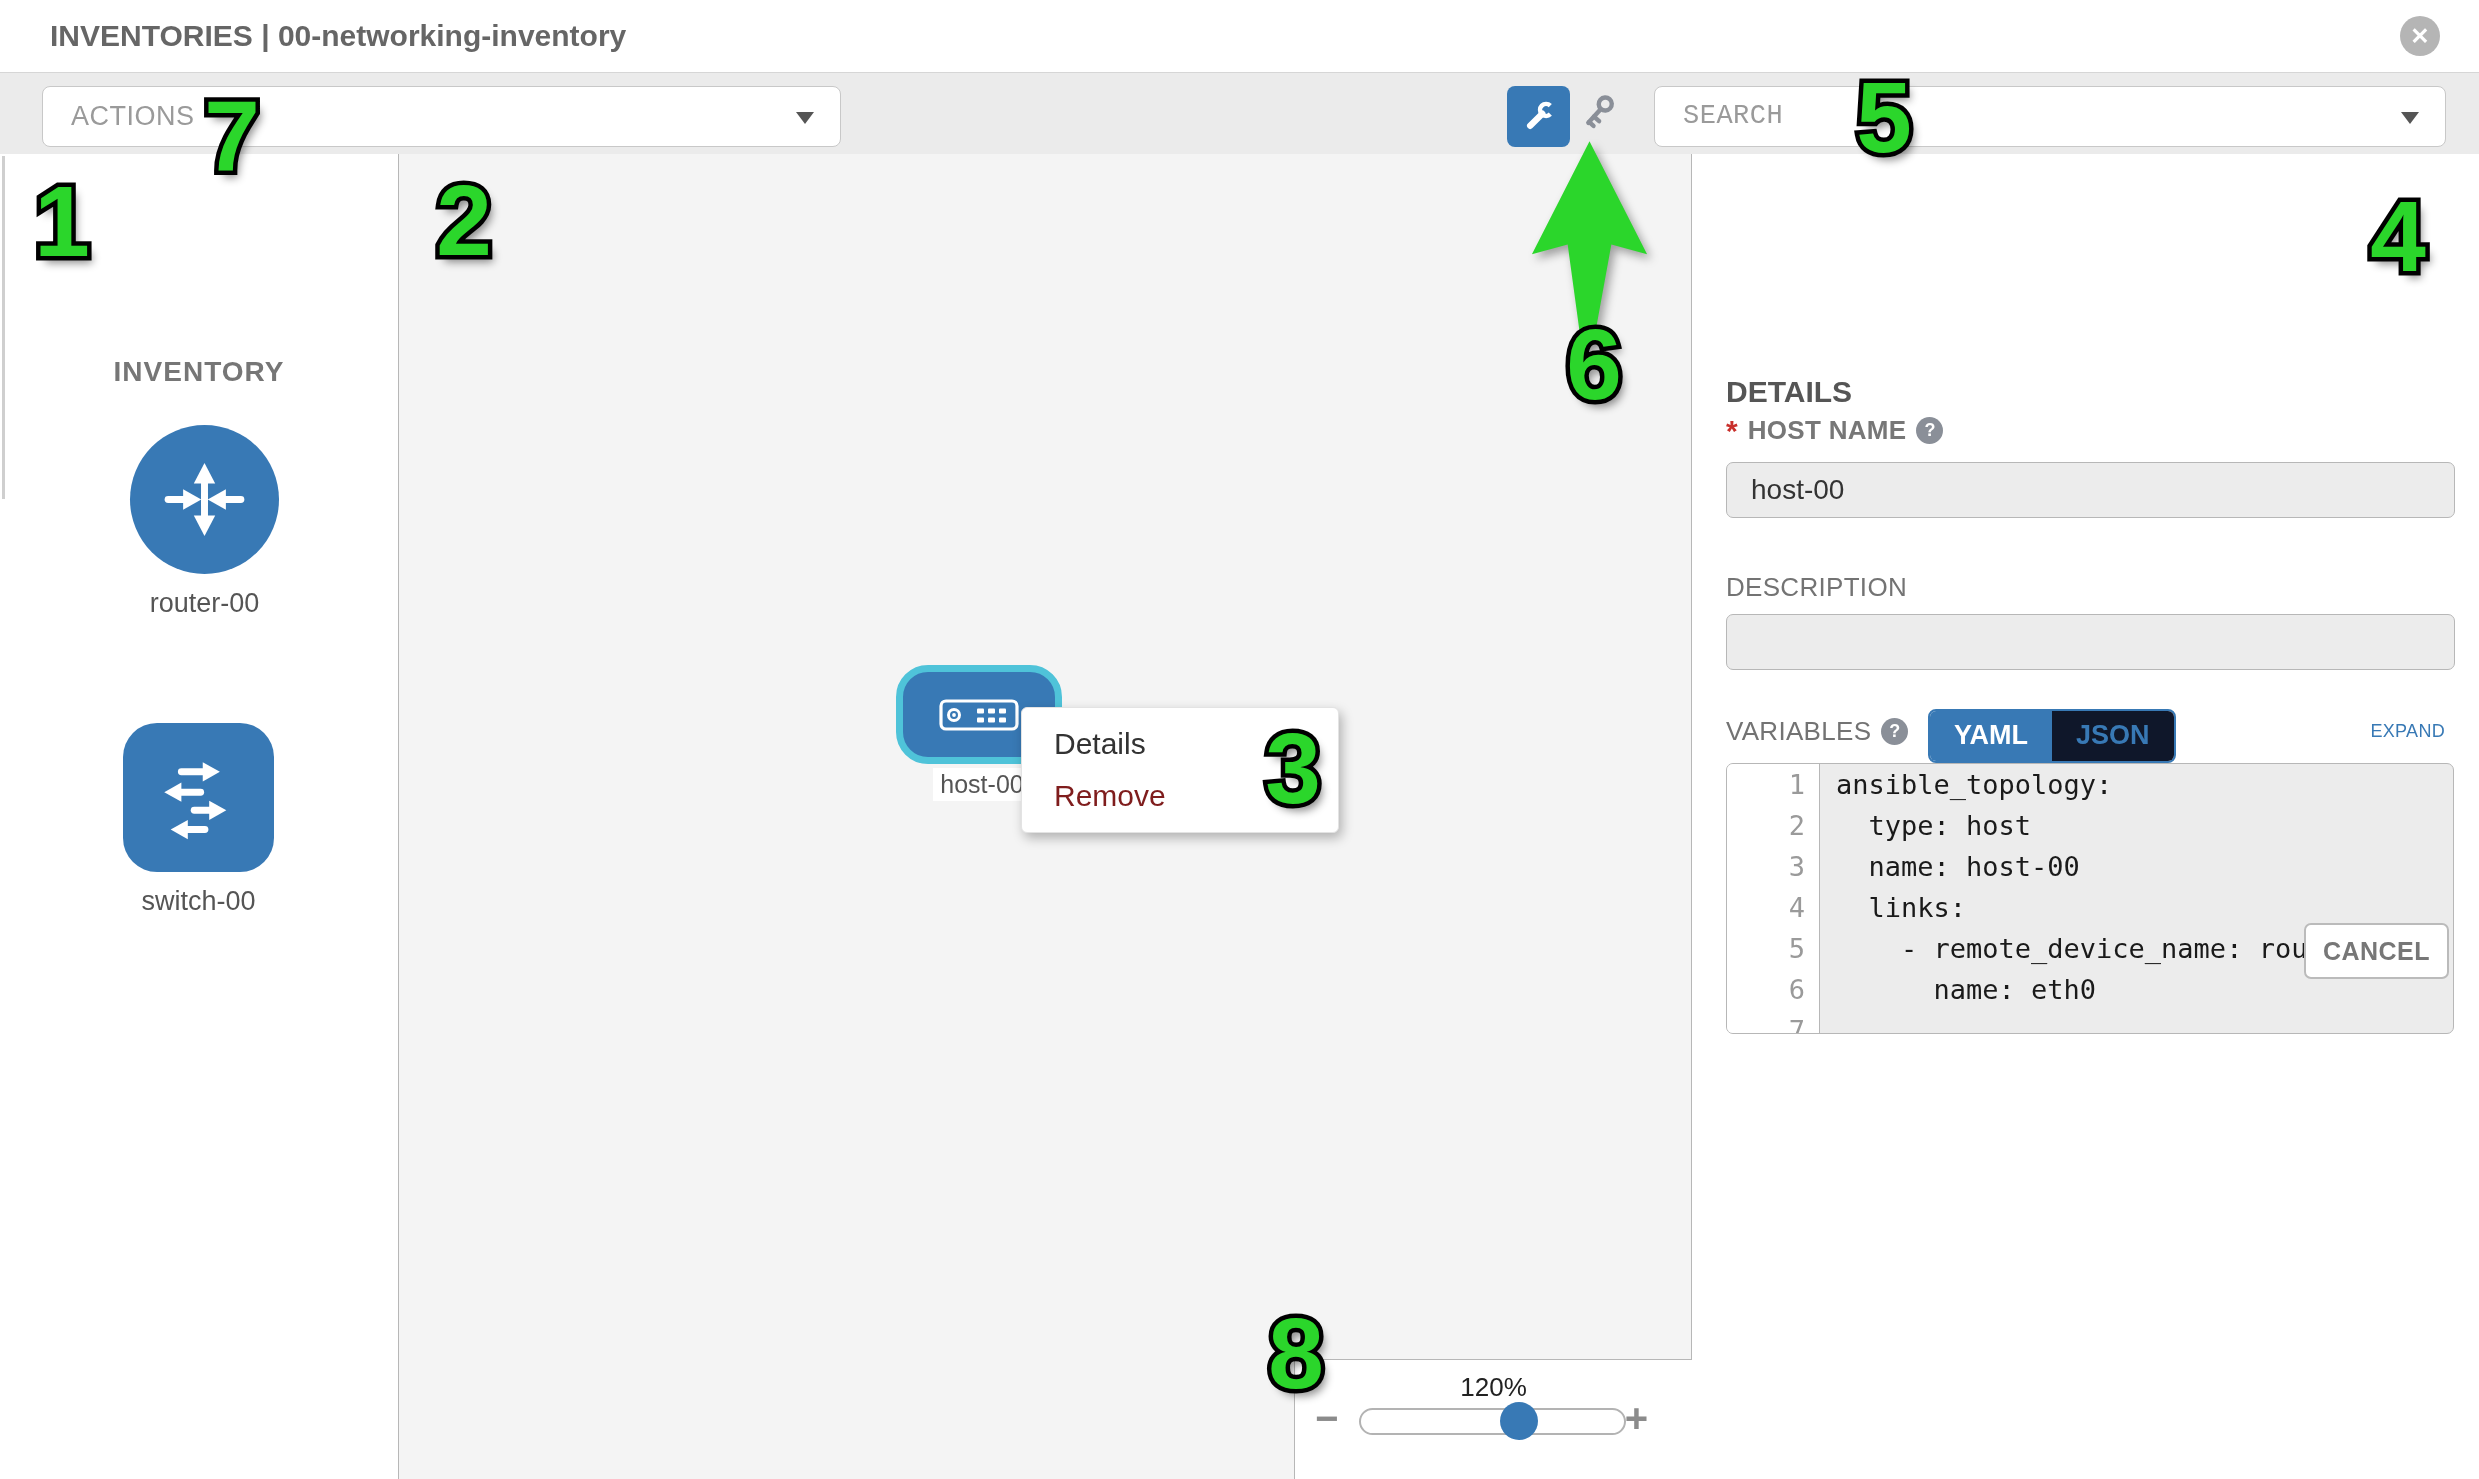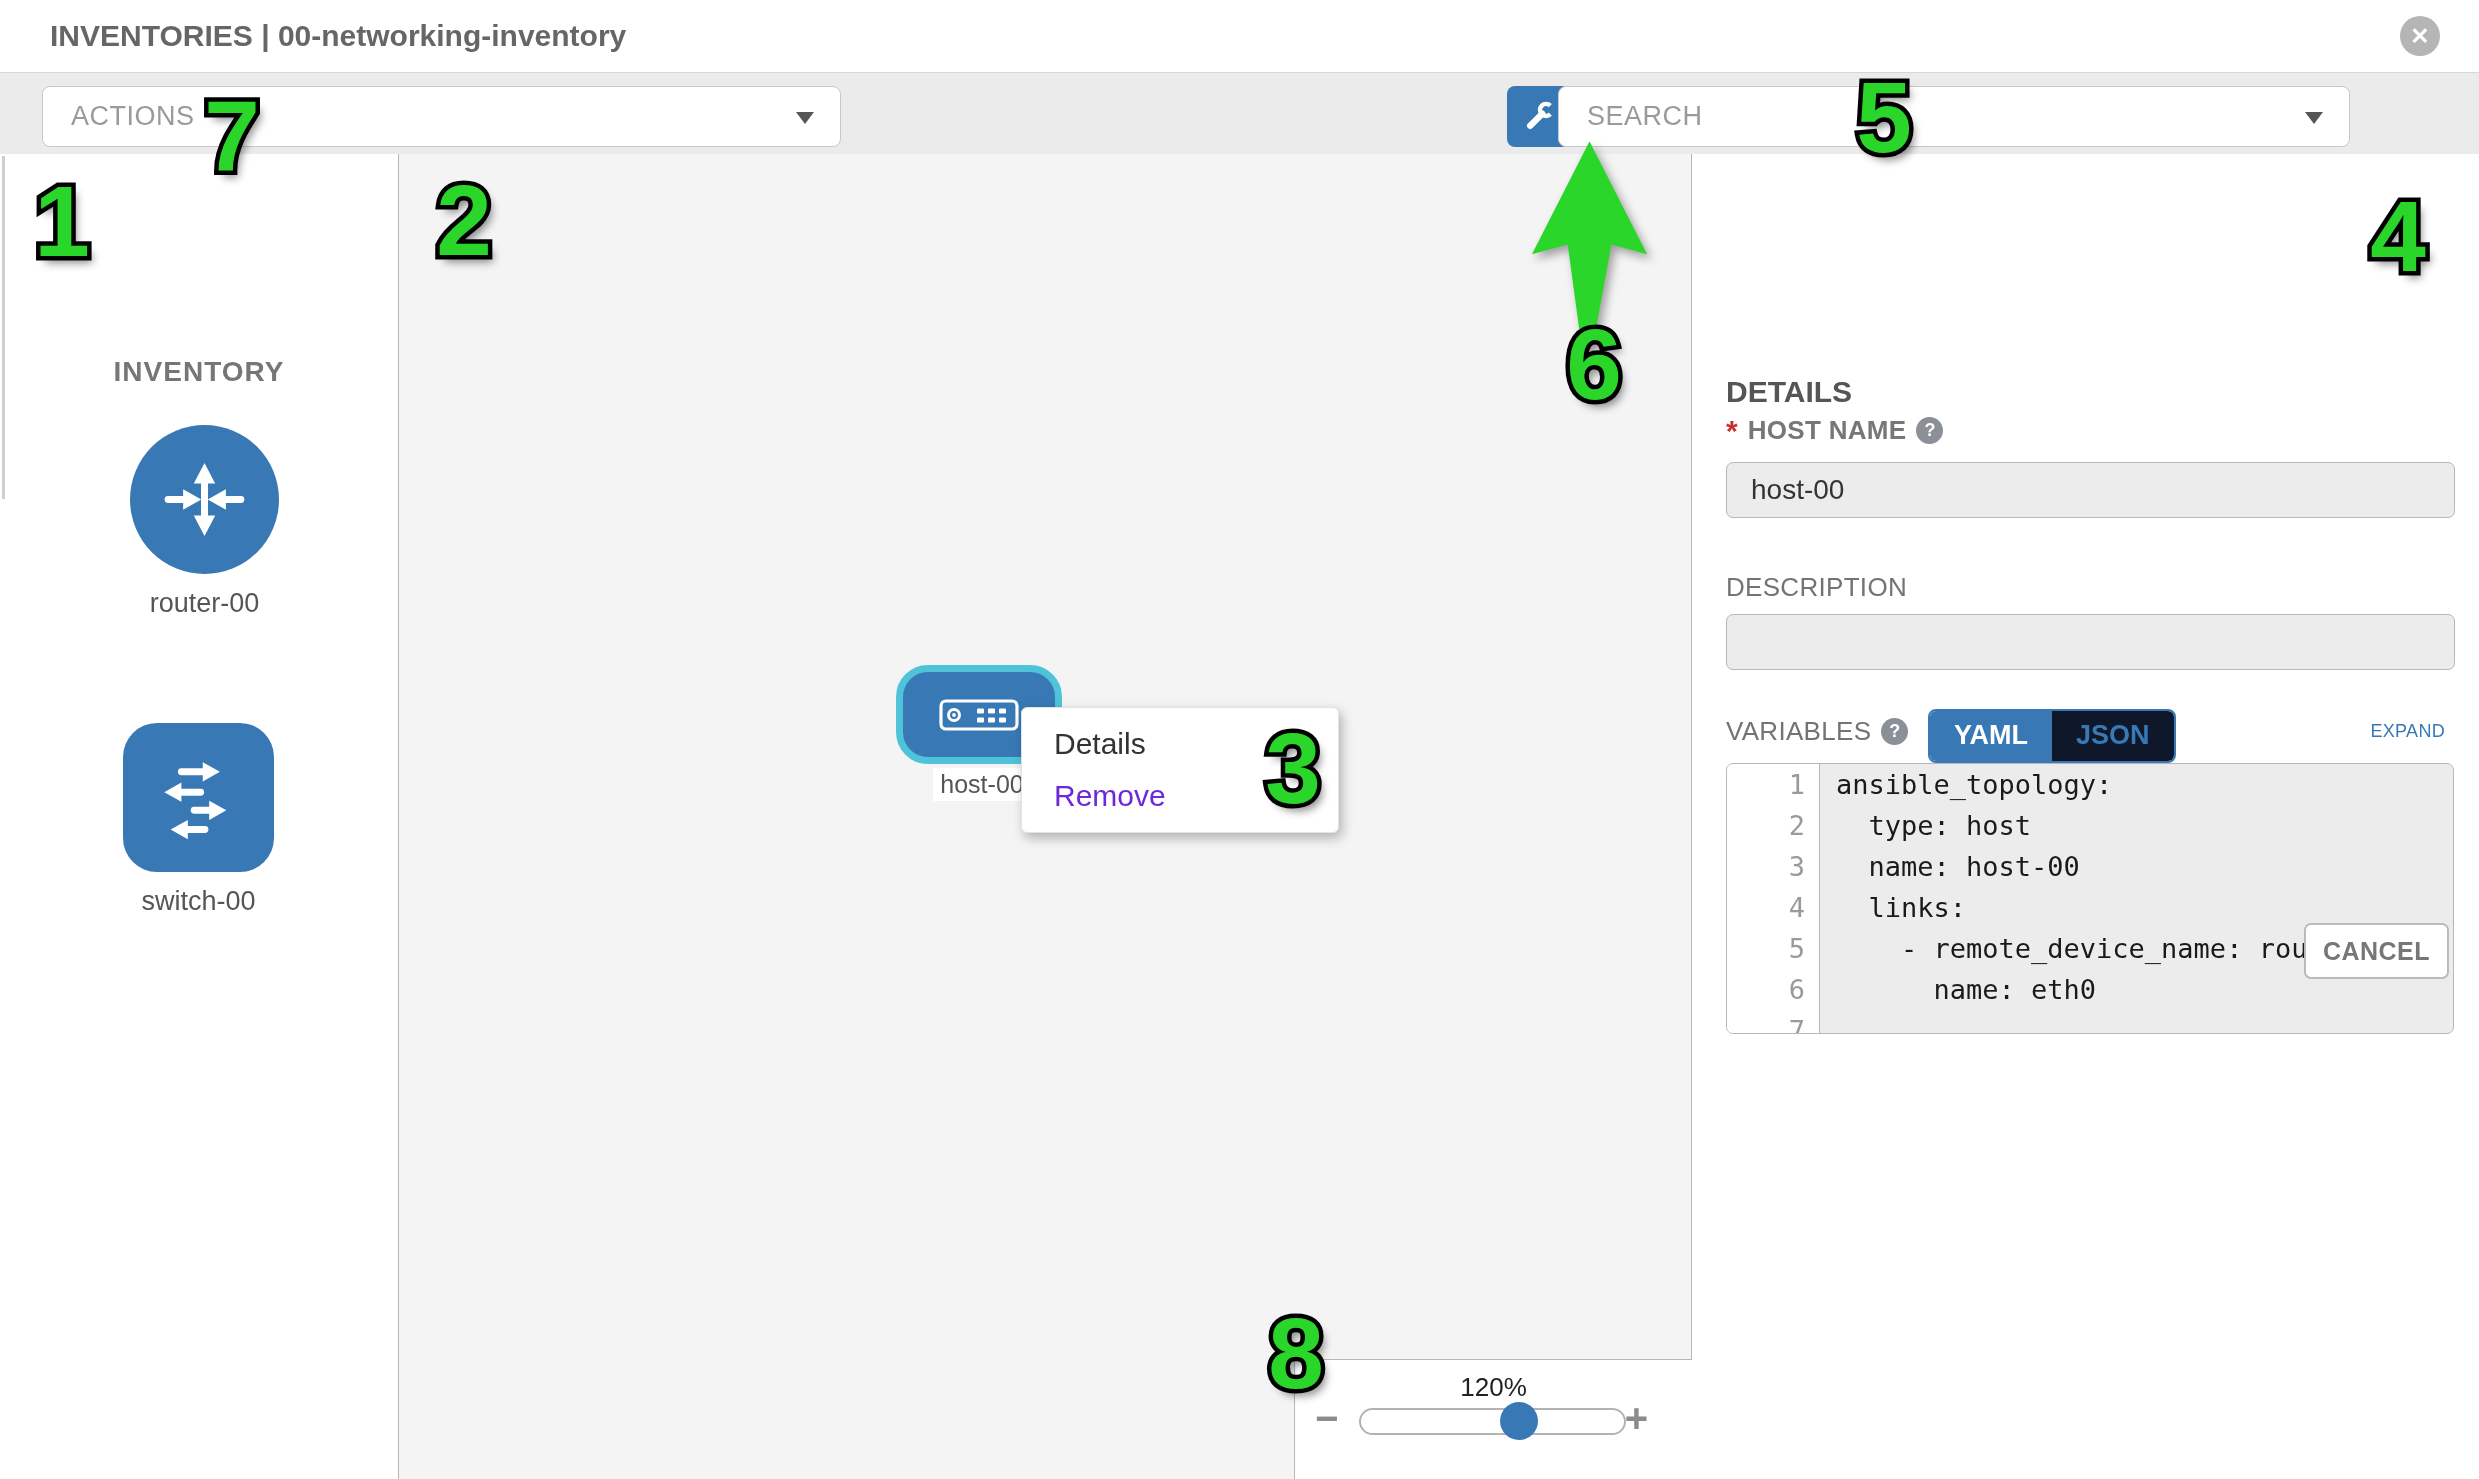--- a/index.html
+++ b/index.html
@@ -15,21 +15,21 @@
 
   
   .toolbar{position:absolute;left:0;top:72px;width:2480px;height:81px;background:#ebebeb;
            border-top:1px solid #d6d6d6;border-bottom:2px solid #b7b7b7;}
   .select-box{position:absolute;top:13px;height:61px;background:#fff;border:1px solid #c8c8c8;border-radius:8px;
               box-sizing:border-box;cursor:pointer;}
   .select-box .ph{position:absolute;left:28px;top:0;line-height:59px;font-size:27px;color:#9a9a9a;letter-spacing:0.5px;}
   .caret{position:absolute;right:26px;top:25px;width:0;height:0;
          border-left:9px solid transparent;border-right:9px solid transparent;border-top:12px solid #555;}
   .actions-box{left:42px;width:799px;}
-  .search-box{left:1558px;width:792px;}
+  .search-box{left:1654px;width:792px;font-family:Liberation Mono, monospace;}
   .wrench-btn{position:absolute;left:1507px;top:13px;width:63px;height:61px;background:#3879b5;border-radius:8px;
               display:flex;align-items:center;justify-content:center;cursor:pointer;}
   .key-btn{position:absolute;left:1578px;top:20px;width:50px;height:50px;display:flex;align-items:center;justify-content:center;cursor:pointer;}
 
   
   .sidebar{position:absolute;left:0;top:154px;width:398px;height:1325px;background:#fff;}
   .sidebar-strip{position:absolute;left:2px;top:156px;width:3px;height:343px;background:#cfcfcf;}
   .canvas{position:absolute;left:398px;top:154px;width:1294px;height:1325px;background:#f4f4f4;
           border-left:1px solid #b7b7b7;border-right:1px solid #b7b7b7;box-sizing:border-box;}
   .rpanel{position:absolute;left:1692px;top:154px;width:787px;height:1325px;background:#fff;}
@@ -47,21 +47,21 @@
   
   .host-node{position:absolute;left:896px;top:665px;width:166px;height:99px;background:#3879b5;
              border:7px solid #4fc3d9;border-radius:32px;box-sizing:border-box;
              display:flex;align-items:center;justify-content:center;cursor:pointer;}
   .host-label{position:absolute;left:933px;top:768px;width:90px;text-align:center;background:#fff;
               font-size:25px;color:#555;padding:2px 4px;}
   .ctx-menu{position:absolute;left:1021px;top:707px;width:318px;height:126px;background:#fff;border:1px solid #e3e3e3;
             border-radius:6px;box-shadow:3px 5px 12px rgba(0,0,0,.28);z-index:20;padding-top:10px;box-sizing:border-box;}
   .ctx-item{height:52px;line-height:52px;padding-left:32px;font-size:30px;cursor:pointer;}
   .ctx-item.details{color:#333;}
-  .ctx-item.remove{color:#6d28d9;}
+  .ctx-item.remove{color:#7f1d1d;}
 
   .zoom-panel{position:absolute;left:1294px;top:1359px;width:398px;height:120px;background:#fff;
               border-top:1px solid #b7b7b7;border-left:1px solid #b7b7b7;box-sizing:border-box;}
   .zoom-level{position:absolute;left:0;top:12px;width:100%;text-align:center;font-size:26px;color:#222;}
   .zoom-minus{position:absolute;left:20px;top:36px;font-size:40px;font-weight:bold;color:#8b8b8b;cursor:pointer;}
   .zoom-plus{position:absolute;right:44px;top:36px;font-size:40px;font-weight:bold;color:#8b8b8b;cursor:pointer;}
   .zoom-track{position:absolute;left:64px;top:48px;width:267px;height:27px;background:#fff;border:2px solid #b3b3b3;
               border-radius:15px;box-sizing:border-box;cursor:pointer;}
   .zoom-thumb{position:absolute;left:205px;top:42px;width:38px;height:38px;border-radius:50%;background:#3879b5;cursor:grab;}
 

